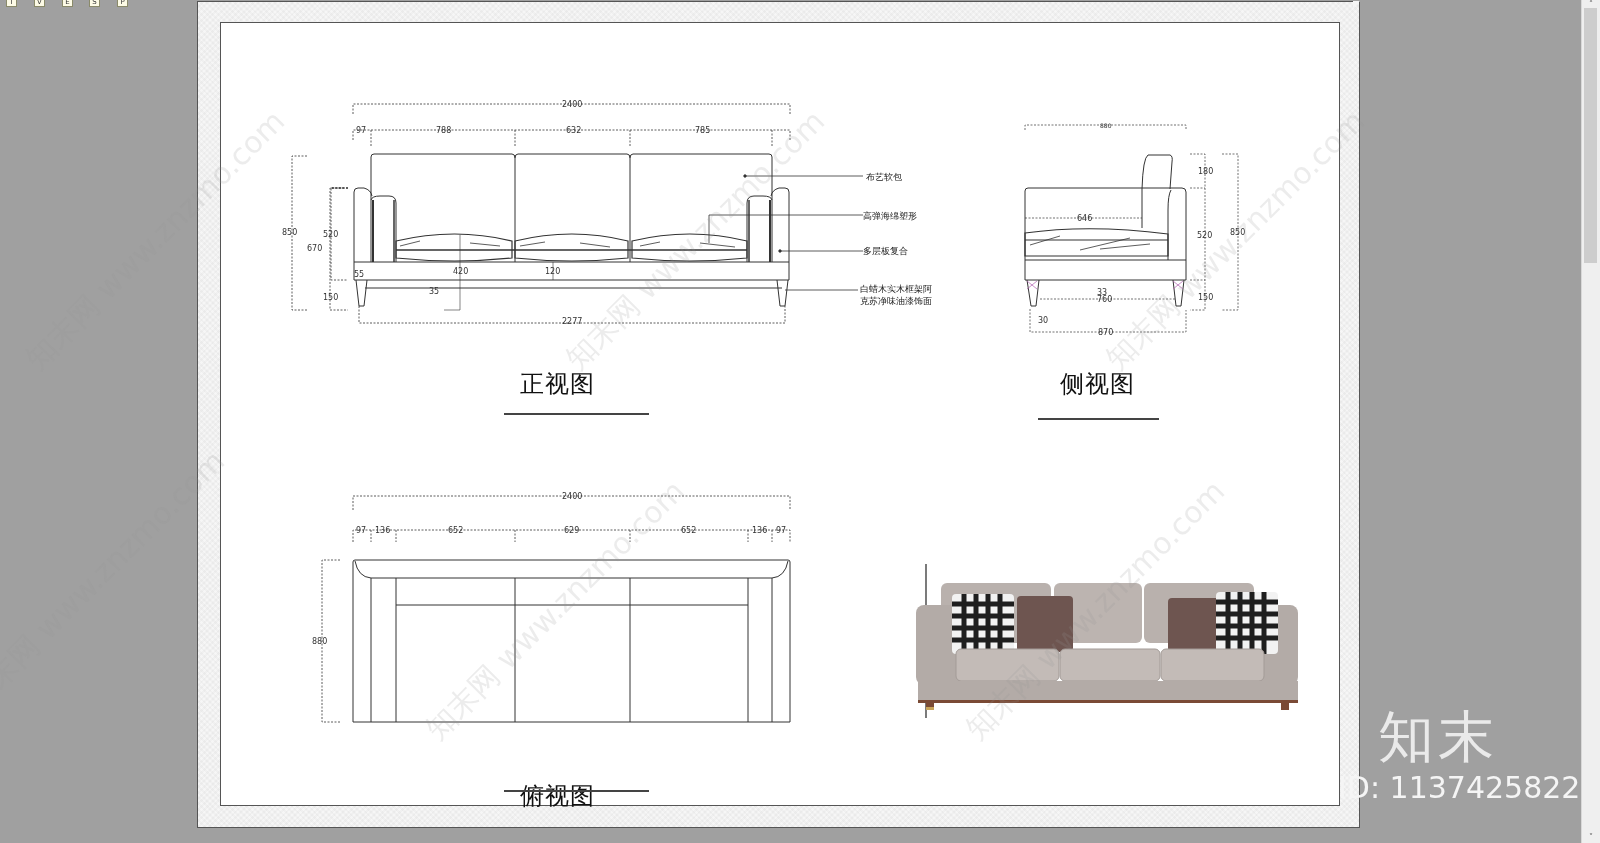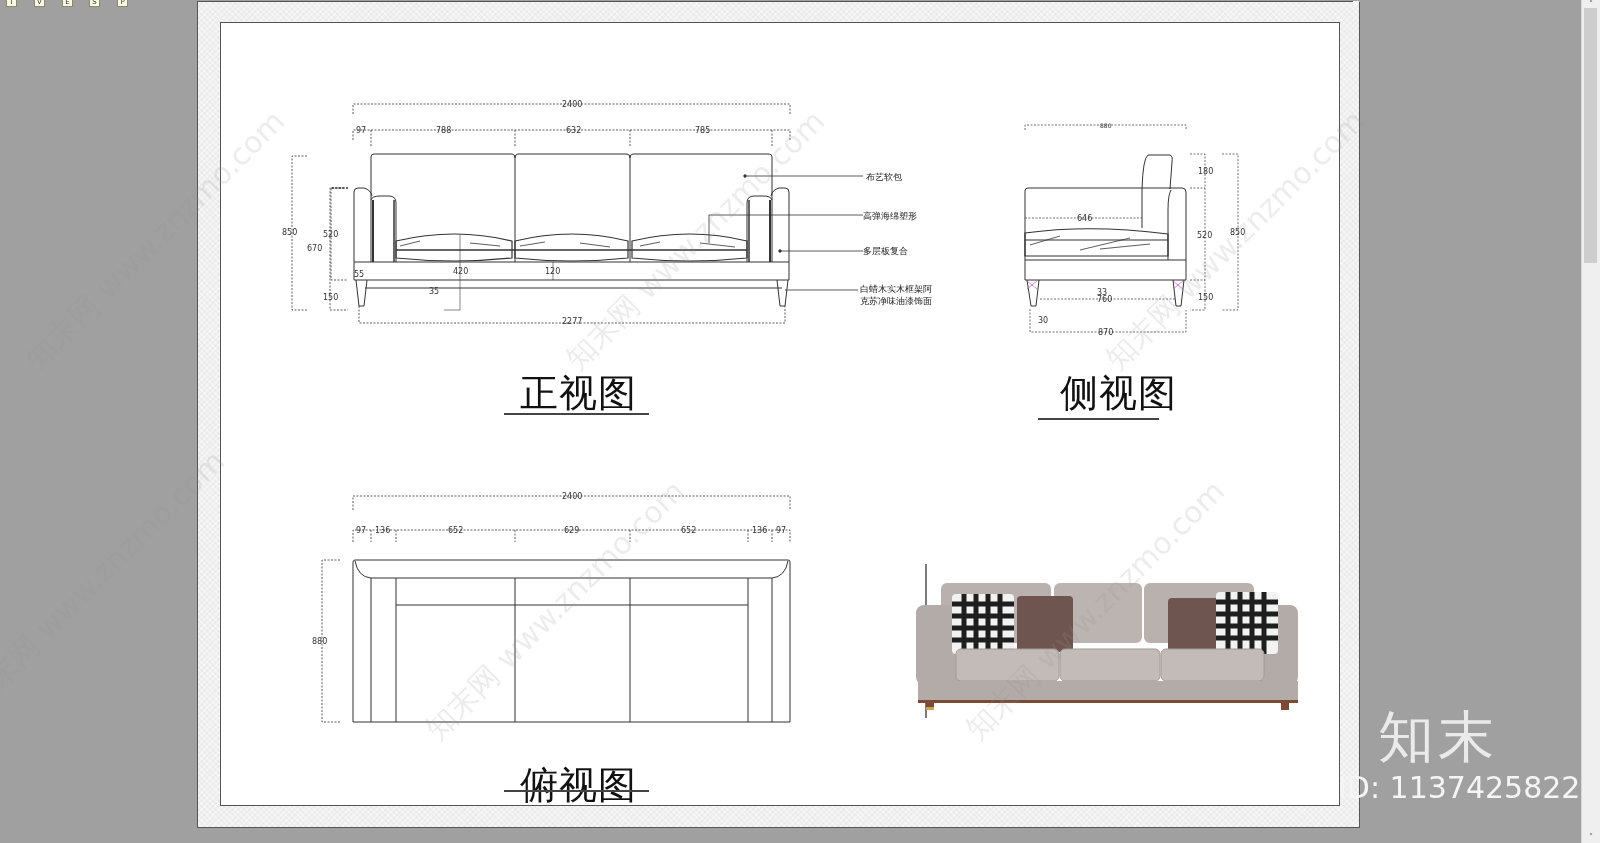--- a/index.html
+++ b/index.html
@@ -7,21 +7,21 @@
   .toolbar{position:absolute;left:0;top:0;height:8px;}
   .tb-btn{position:absolute;top:-4px;width:11px;height:11px;background:#fdfbe6;border:1px solid #8a8a6a;font-size:7px;line-height:11px;text-align:center;color:#333;box-sizing:border-box;}
   .page{position:absolute;left:197px;top:1px;width:1163px;height:827px;border:1px solid #555;box-sizing:border-box;
     background-color:#f6f6f6;
     background-image:repeating-linear-gradient(45deg,rgba(0,0,0,0.025) 0 2px,transparent 2px 4px),repeating-linear-gradient(-45deg,rgba(0,0,0,0.025) 0 2px,transparent 2px 4px);}
   .page-corner{position:absolute;right:-1px;top:-1px;width:0;height:0;border-left:7px solid #f6f6f6;border-bottom:7px solid transparent;}
   .sheet{position:absolute;left:22px;top:20px;width:1120px;height:784px;background:#fff;border:1.5px solid #555;box-sizing:border-box;}
   .drawing{position:absolute;left:0;top:0;width:1600px;height:843px;}
   .dim{font-size:8px;fill:#333;font-family:"DejaVu Sans",sans-serif;}
   .lbl{font-size:9px;fill:#222;font-family:"DejaVu Sans",sans-serif;}
-  .view-title{position:absolute;font-family:"DejaVu Sans",sans-serif;font-size:38px;color:#111;letter-spacing:1px;}
+  .view-title{position:absolute;font-family:"DejaVu Sans",sans-serif;font-size:24px;color:#111;letter-spacing:1px;}
   .view-title-underline{position:absolute;height:1.5px;background:#444;}
   .scrollbar{position:absolute;right:0;top:0;width:18px;height:843px;background:#efefef;border-left:1px solid #d8d8d8;}
   .scroll-thumb{position:absolute;left:2px;top:8px;width:13px;height:255px;background:#cdcdcd;}
   .scroll-arrow{position:absolute;left:0;width:18px;height:10px;font-size:8px;color:#555;text-align:center;line-height:10px;}
   .wm-logo{position:absolute;left:1378px;top:700px;font-size:56px;color:#eaeaea;font-family:"DejaVu Sans",sans-serif;letter-spacing:4px;}
   .wm-id{position:absolute;left:1338px;top:770px;font-size:30px;color:#f5f5f5;font-family:"DejaVu Sans",sans-serif;text-align:right;}
   .wm-diag{position:absolute;font-size:30px;color:rgba(150,150,150,0.18);transform:rotate(-45deg);white-space:nowrap;font-family:"DejaVu Sans",sans-serif;pointer-events:none;}
   .photo{position:absolute;left:906px;top:550px;width:400px;height:160px;}
 </style>
 </head>
@@ -188,21 +188,21 @@
     <text class="dim" x="312" y="644">880</text>
   </g>
 </svg>
 
 <div class="view-title" style="left:520px;top:368px">正视图</div>
 <div class="view-title-underline" style="left:504px;top:413px;width:145px"></div>
 
 <div class="view-title" style="left:1060px;top:368px">侧视图</div>
 <div class="view-title-underline" style="left:1038px;top:418px;width:121px"></div>
 
-<div class="view-title" style="left:520px;top:760px">俯视图</div>
+<div class="view-title" style="left:520px;top:780px">俯视图</div>
 <div class="view-title-underline" style="left:504px;top:790px;width:145px"></div>
 
 <svg class="photo" viewBox="0 0 400 160">
   <g>
 
     <rect x="35" y="33" width="110" height="60" rx="6" fill="#b9b1ad"></rect>
     <rect x="148" y="33" width="88" height="60" rx="6" fill="#bcb4b0"></rect>
     <rect x="238" y="33" width="110" height="60" rx="6" fill="#b9b1ad"></rect>
 
     <rect x="10" y="55" width="50" height="80" rx="8" fill="#b3aba7"></rect>

